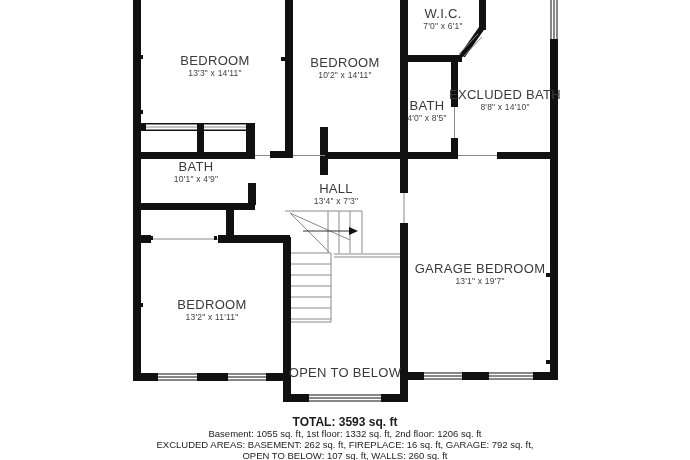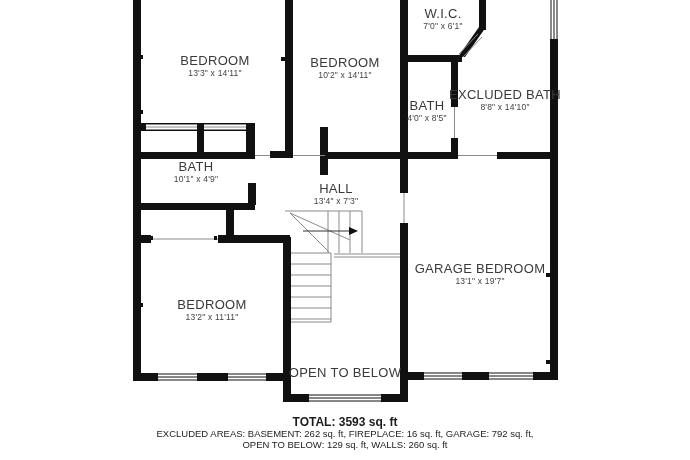--- a/index.html
+++ b/index.html
@@ -185,15 +185,16 @@
 <div class="room-label" style="left:480px;top:263px">
   <div class="room-name">GARAGE BEDROOM</div>
   <div class="room-dims">13'1" x 19'7"</div>
 </div>
 <div class="room-label" style="left:345px;top:367px">
   <div class="room-name">OPEN TO BELOW</div>
 </div>
 
 <div class="summary">
   <div class="summary-total">TOTAL: 3593 sq. ft</div>
+  <div class="summary-line">Basement: 1055 sq. ft, 1st floor: 1332 sq. ft, 2nd floor: 1206 sq. ft</div>
   <div class="summary-line">EXCLUDED AREAS: BASEMENT: 262 sq. ft, FIREPLACE: 16 sq. ft, GARAGE: 792 sq. ft,</div>
-  <div class="summary-line">OPEN TO BELOW: 129 sq. ft, WALLS: 260 sq. ft</div>
+  <div class="summary-line">OPEN TO BELOW: 107 sq. ft, WALLS: 260 sq. ft</div>
 </div>
 
 </body></html>

